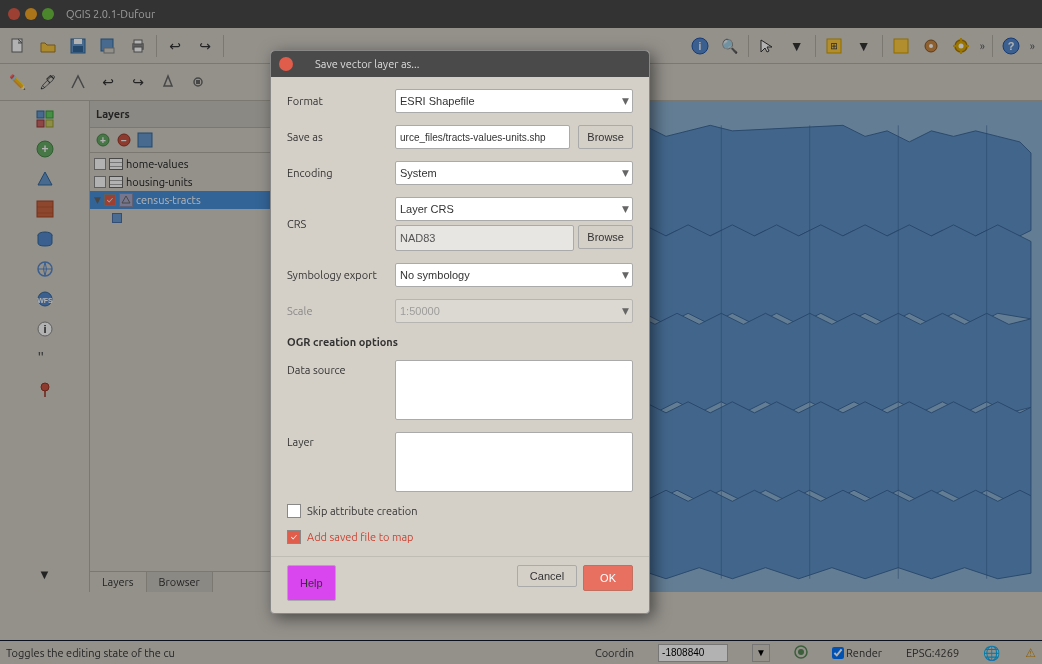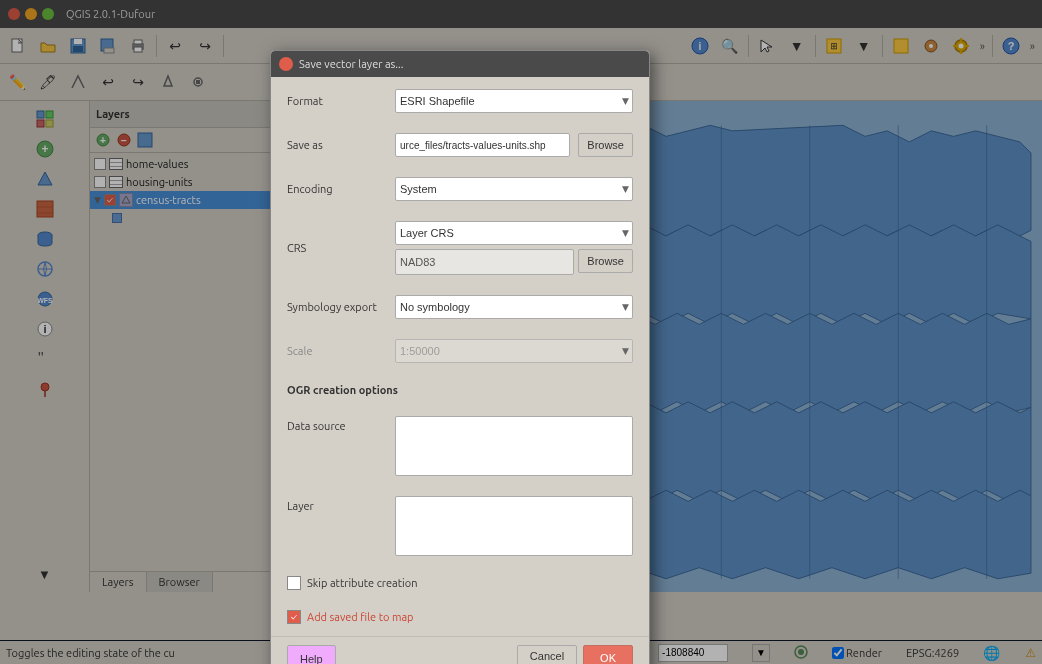--- a/index.html
+++ b/index.html
@@ -322,41 +322,41 @@
       top: 50px;
       left: 270px;
     }
     .dialog-title-bar {
       background: #4a4a4a;
       border-radius: 4px 4px 0 0;
       height: 26px;
       display: flex;
       align-items: center;
       padding: 0 8px;
-      gap: 6px;
+      gap: 22px;
     }
     .dialog-title-text {
       color: #ddd;
       font-size: 11px;
       flex: 1;
     }
     .dialog-close-btn {
       width: 14px;
       height: 14px;
       border-radius: 50%;
       background: #e05c4b;
       border: none;
       cursor: pointer;
       flex-shrink: 0;
     }
     .dialog-body {
       padding: 12px 16px;
       display: flex;
       flex-direction: column;
-      gap: 20px;
+      gap: 12px;
     }
     .form-row {
       display: flex;
       align-items: center;
       gap: 8px;
     }
     .form-label {
       width: 100px;
       font-size: 11px;
       color: #333;
@@ -469,24 +469,24 @@
 
     .dialog-footer {
       display: flex;
       justify-content: flex-end;
       gap: 6px;
       padding: 8px 16px 12px;
       border-top: 1px solid #c0bdb5;
     }
     .btn-help {
       margin-right: auto;
-      height: 27px;
+      height: 36px;
       padding: 0 12px;
       border: 1px solid #aaa;
-      background: #f0abfc;
+      background: #d946ef;
       border-radius: 2px;
       cursor: pointer;
       font-size: 11px;
       color: #333;
     }
     .btn-cancel {
       height: 22px;
       padding: 0 12px;
       border: 1px solid #aaa;
       background: #d4d0c8;

